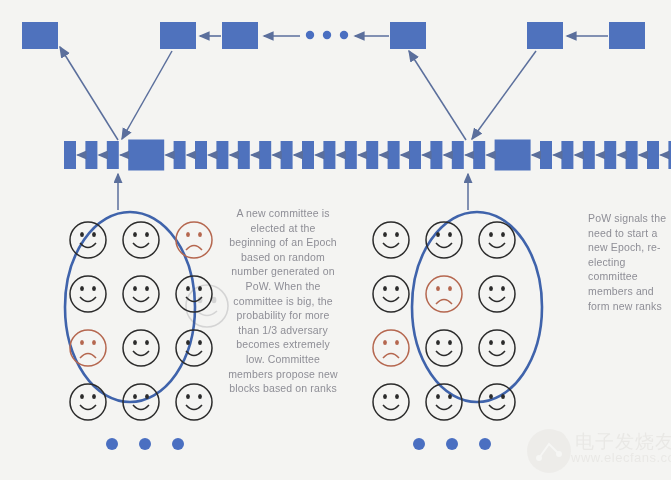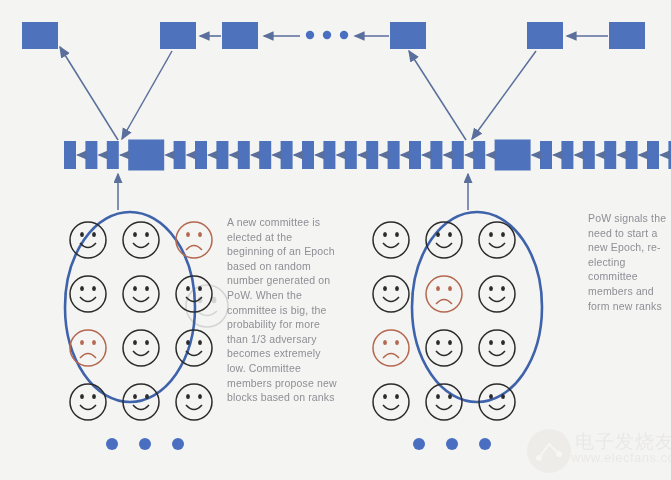--- a/index.html
+++ b/index.html
@@ -15,21 +15,21 @@
   svg.layer{position:absolute;left:0;top:0;width:671px;height:480px;}
   .txtblock{
     position:absolute;
     color:#8e8e96;
     font-size:10.5px;
     line-height:14.6px;
     letter-spacing:.15px;
     white-space:pre-line;
     font-family:"Liberation Sans", sans-serif;
   }
-  #text-committee{left:227px;top:215px;width:112px;}
+  #text-committee{left:227px;top:206px;width:112px;text-align:center;}
   #text-pow{left:588px;top:211px;width:86px;}
   .wm{position:absolute;pointer-events:none;opacity:.18;}
   #wm-center{left:175px;top:278px;width:76px;height:56px;}
   #wm-corner{left:523px;top:424px;width:146px;height:54px;}
   .wm-cn{font-size:19px;color:#b9b4ae;font-family:"Liberation Sans",sans-serif;
          letter-spacing:1px;line-height:20px;white-space:nowrap;}
   .wm-url{font-size:13px;color:#b9b4ae;font-family:"Liberation Sans",sans-serif;
           letter-spacing:.5px;line-height:14px;white-space:nowrap;}
 </style>
 </head>

